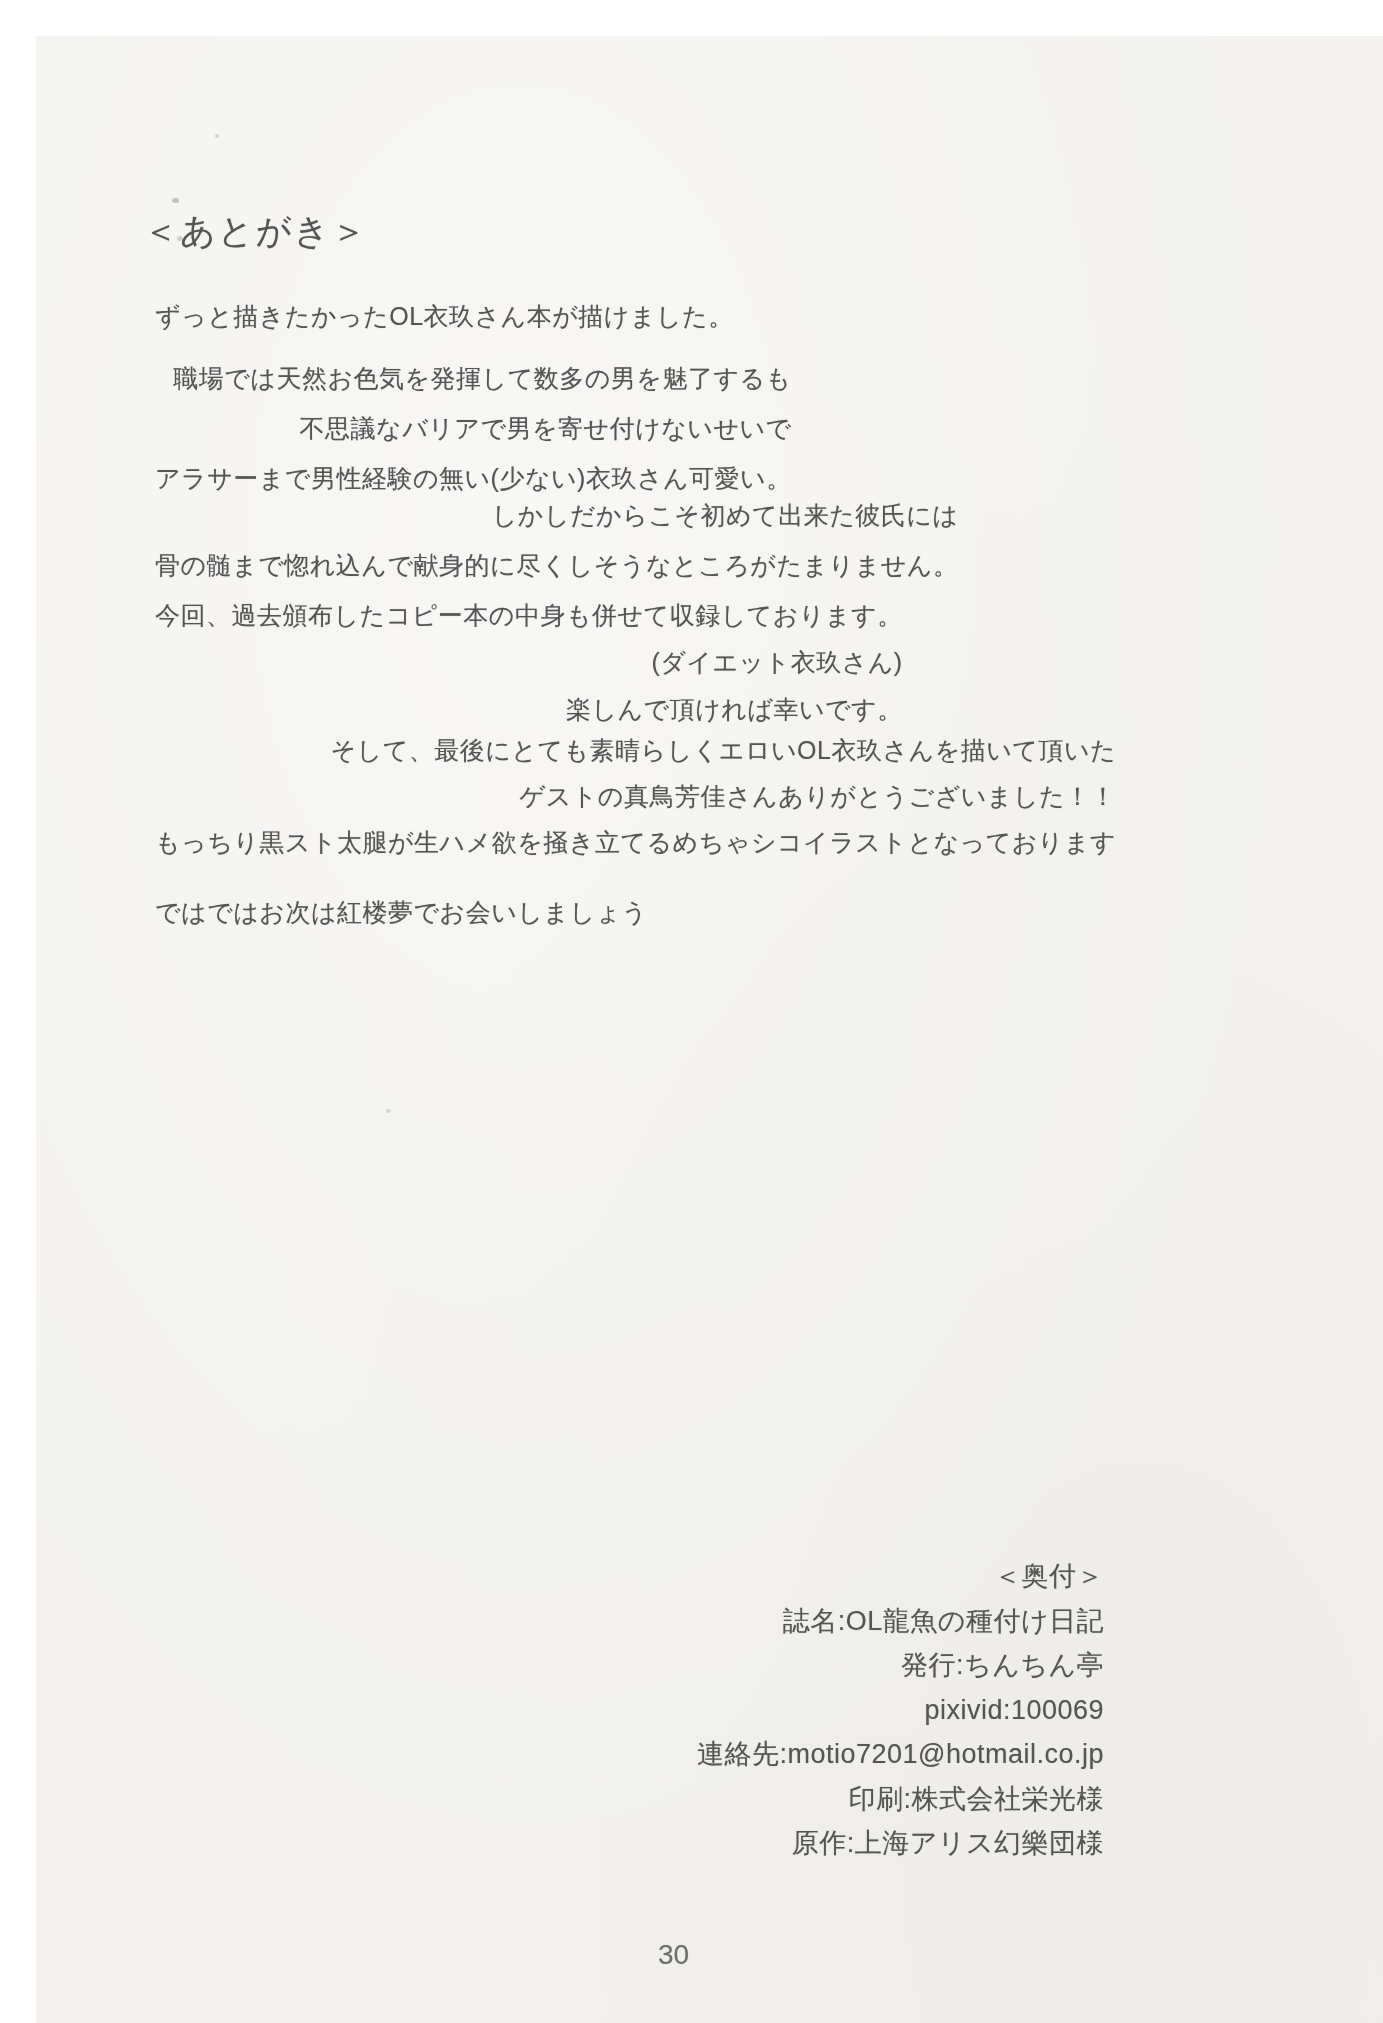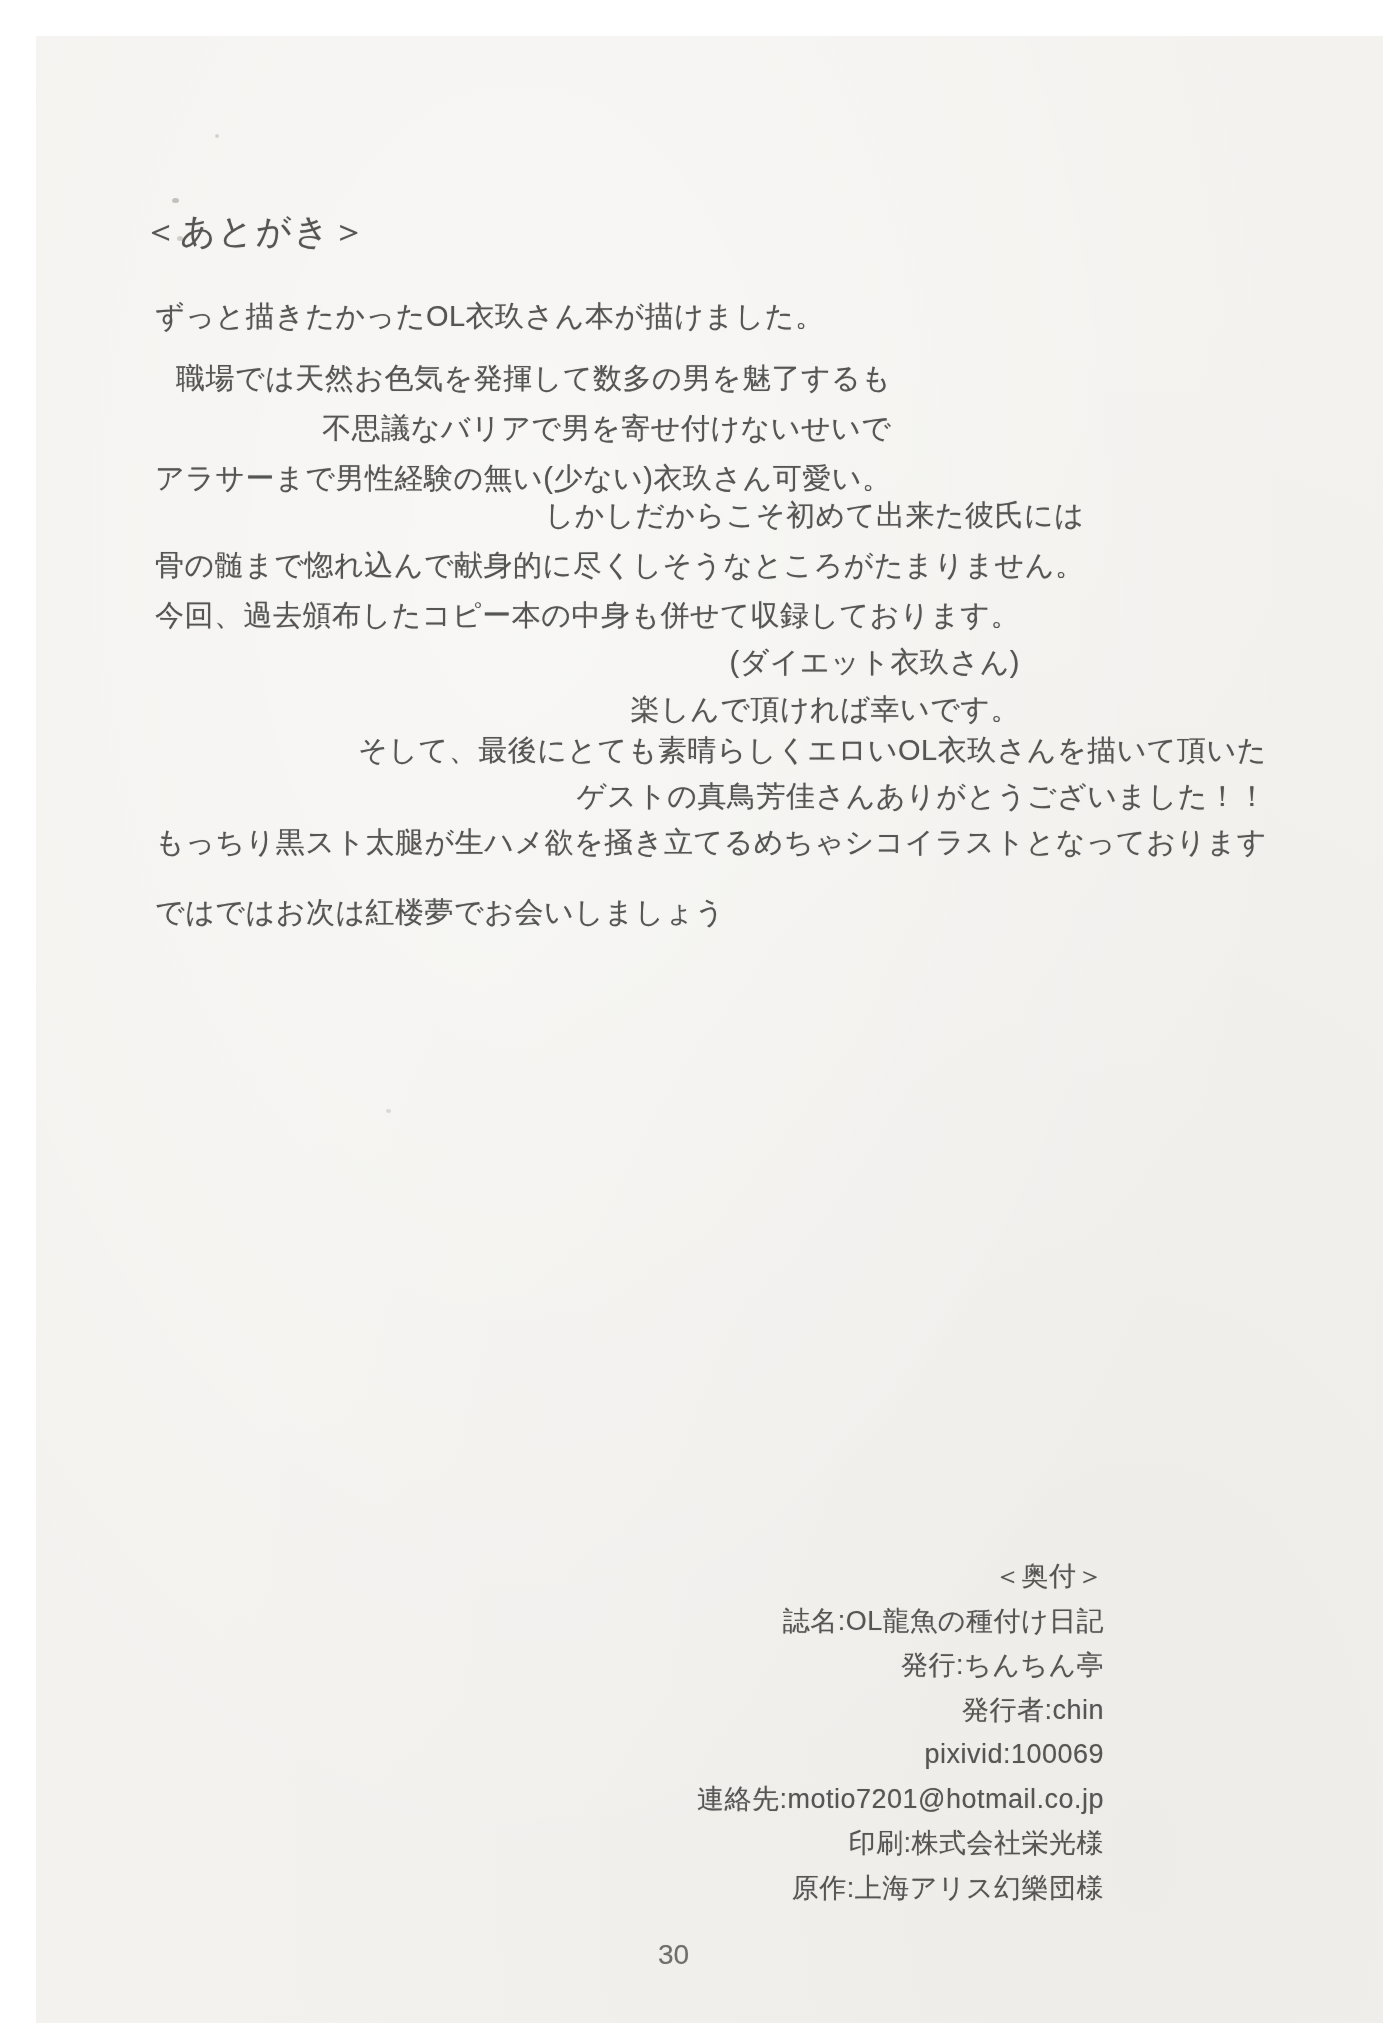--- a/index.html
+++ b/index.html
@@ -23,21 +23,21 @@
     left: 95px;
     top: 160px;
     font-size: 35px;
     font-weight: 400;
     letter-spacing: 2px;
     text-shadow: 0 0 1px rgba(85,85,84,0.45);
   }
   .para {
     position: absolute;
     left: 95px;
-    font-size: 29px;
+    font-size: 25px;
     letter-spacing: 0.5px;
     text-shadow: 0 0 1px rgba(85,85,84,0.4);
   }
   .para .line { white-space: nowrap; }
   .lh38 { line-height: 38px; }
   .lh35 { line-height: 35px; }
   .lh34 { line-height: 34px; }
   .colophon {
     position: absolute;
     left: 637px;
@@ -107,21 +107,20 @@
   </div>
 
   <div class="para lh38" style="top:833px">
     <div class="line">ではではお次は紅楼夢でお会いしましょう</div>
   </div>
 
   <div class="colophon">
     <div class="line">＜奥付＞</div>
     <div class="line">誌名:OL龍魚の種付け日記</div>
     <div class="line">発行:ちんちん亭</div>
-    <div class="line">発行者:chin</div>
     <div class="line">pixivid:100069</div>
     <div class="line">連絡先:motio7201@hotmail.co.jp</div>
     <div class="line">印刷:株式会社栄光様</div>
     <div class="line">原作:上海アリス幻樂団様</div>
   </div>
 
   <div class="page-number">30</div>
 
 </div>
 

